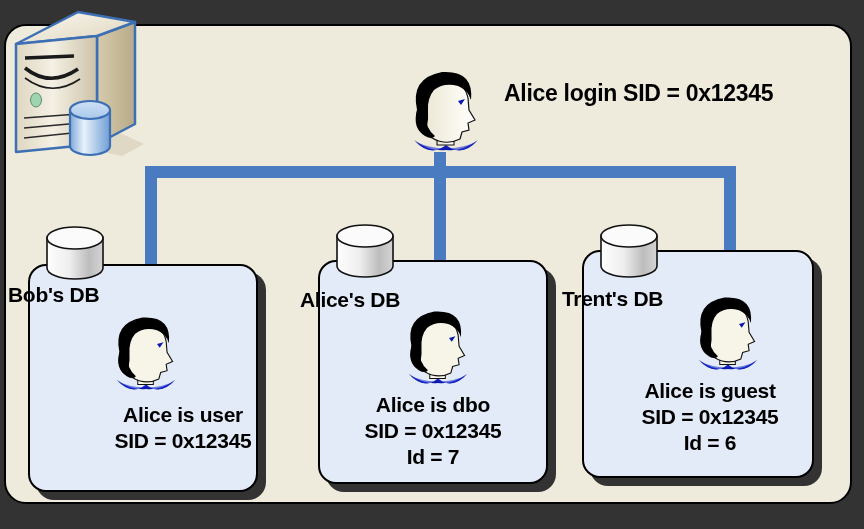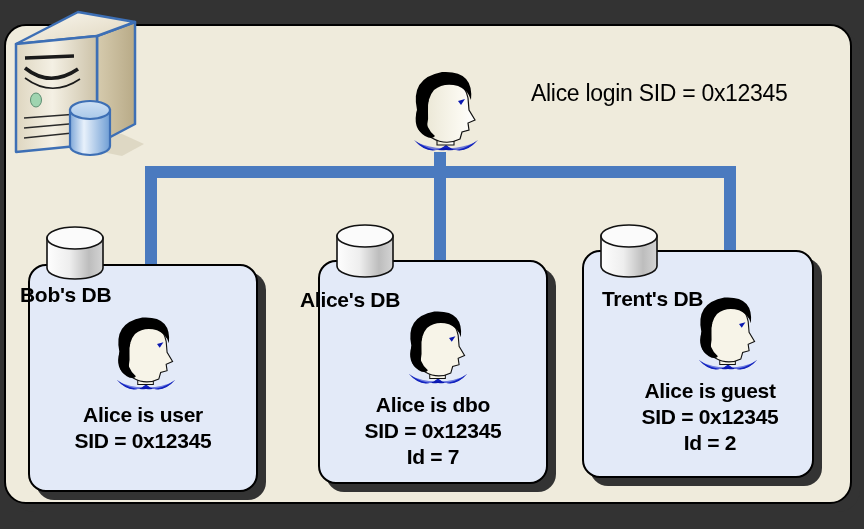--- a/index.html
+++ b/index.html
@@ -45,22 +45,22 @@
   
   .server{position:absolute;left:2px;top:6px;}
 
   
   .txt{
     position:absolute;text-align:center;color:#000;font-weight:bold;
     font-size:21px;line-height:26px;white-space:nowrap;letter-spacing:-0.3px;
   }
   .txt .ln{display:block;}
   .login-txt{
-    position:absolute;text-align:left;color:#000;font-weight:normal;
-    font-size:23px;line-height:31px;white-space:nowrap;letter-spacing:-0.3px;margin-left:27px;
+    position:absolute;text-align:left;color:#000;font-weight:bold;
+    font-size:23px;line-height:31px;white-space:nowrap;letter-spacing:-0.3px;
   }
 </style>
 </head>
 <body>
 
 <div id="stage">
 
   <div class="panel-shadow"></div>
   <div class="panel"></div>
 
@@ -169,36 +169,36 @@
         <stop offset="0%" stop-color="#fefefe"></stop>
         <stop offset="40%" stop-color="#eeeeee"></stop>
         <stop offset="75%" stop-color="#bdbdbd"></stop>
         <stop offset="100%" stop-color="#d4d4d4"></stop>
       </linearGradient>
     </defs>
     <path d="M5 14 L5 44 A28 11 0 0 0 61 44 L61 14 Z" fill="url(#gcyl1)" stroke="#111" stroke-width="1.6"></path>
     <ellipse cx="33" cy="14" rx="28" ry="11" fill="#fbfbfb" stroke="#111" stroke-width="1.6"></ellipse>
   </svg>
 
-  <div class="dblabel" style="left:20px;top:283px;">Bob's DB</div>
+  <div class="dblabel" style="left:8px;top:283px;">Bob's DB</div>
 
   <svg class="person" style="left:100px;top:312px;" width="92" height="88" viewBox="0 0 100 96">
     <path d="M18 74 Q34 92 50 79 Q66 92 82 74 Q66 86 50 84 Q34 86 18 74 Z" fill="#0a18b0"></path>
     <path d="M20 76 Q36 90 50 80 Q64 90 80 76 Q64 83 50 82 Q36 83 20 76 Z" fill="#1a2fd0" opacity="0.6"></path>
     <path d="M41 64 L41 79 L58 79 L58 62 Z" fill="#f7f4e8" stroke="#111" stroke-width="1.1"></path>
     <path d="M24 36 Q24 14 45 12 Q68 12 72 32 L73 44 L79 54 L72 57 L73 64 L66 66 L64 73
              Q50 80 36 72 Q24 62 24 36 Z" fill="#f7f4e8" stroke="#111" stroke-width="1.2"></path>
     <path d="M21 44 Q14 12 46 6 Q78 4 75 34 Q72 24 62 20 Q48 16 38 24
              Q31 32 32 46 Q33 60 27 68 Q18 62 21 44 Z" fill="#000000"></path>
     <path d="M21 44 Q16 62 29 70 Q36 74 39 70 Q29 62 30 48 Q30 40 33 34
              Q25 36 21 44 Z" fill="#000000"></path>
     <path d="M62 35 L69 33 L65 39 Z" fill="#0a18b0"></path>
   </svg>
 
-  <div class="txt" style="left:28px;top:402px;width:230px;">
+  <div class="txt" style="left:28px;top:402px;width:230px;padding-left:40px;">
     <span class="ln">Alice is user</span>
     <span class="ln">SID = 0x12345</span>
   </div>
 
   <div class="dbshadow" style="left:326px;top:268px;width:230px;height:224px;"></div>
   <div class="dbbox" style="left:318px;top:260px;width:230px;height:224px;"></div>
 
   <svg class="cyl" style="left:332px;top:222px;" width="66" height="58" viewBox="0 0 66 58">
     <path d="M5 14 L5 44 A28 11 0 0 0 61 44 L61 14 Z" fill="url(#gcyl1)" stroke="#111" stroke-width="1.6"></path>
     <ellipse cx="33" cy="14" rx="28" ry="11" fill="#fbfbfb" stroke="#111" stroke-width="1.6"></ellipse>
@@ -226,34 +226,34 @@
   </div>
 
   <div class="dbshadow" style="left:590px;top:258px;width:232px;height:228px;"></div>
   <div class="dbbox" style="left:582px;top:250px;width:232px;height:228px;"></div>
 
   <svg class="cyl" style="left:596px;top:222px;" width="66" height="58" viewBox="0 0 66 58">
     <path d="M5 14 L5 44 A28 11 0 0 0 61 44 L61 14 Z" fill="url(#gcyl1)" stroke="#111" stroke-width="1.6"></path>
     <ellipse cx="33" cy="14" rx="28" ry="11" fill="#fbfbfb" stroke="#111" stroke-width="1.6"></ellipse>
   </svg>
 
-  <div class="dblabel" style="left:562px;top:287px;margin-left:40px;">Trent's DB</div>
+  <div class="dblabel" style="left:562px;top:287px;">Trent's DB</div>
 
   <svg class="person" style="left:682px;top:292px;" width="92" height="88" viewBox="0 0 100 96">
     <path d="M18 74 Q34 92 50 79 Q66 92 82 74 Q66 86 50 84 Q34 86 18 74 Z" fill="#0a18b0"></path>
     <path d="M20 76 Q36 90 50 80 Q64 90 80 76 Q64 83 50 82 Q36 83 20 76 Z" fill="#1a2fd0" opacity="0.6"></path>
     <path d="M41 64 L41 79 L58 79 L58 62 Z" fill="#f7f4e8" stroke="#111" stroke-width="1.1"></path>
     <path d="M24 36 Q24 14 45 12 Q68 12 72 32 L73 44 L79 54 L72 57 L73 64 L66 66 L64 73
              Q50 80 36 72 Q24 62 24 36 Z" fill="#f7f4e8" stroke="#111" stroke-width="1.2"></path>
     <path d="M21 44 Q14 12 46 6 Q78 4 75 34 Q72 24 62 20 Q48 16 38 24
              Q31 32 32 46 Q33 60 27 68 Q18 62 21 44 Z" fill="#000000"></path>
     <path d="M21 44 Q16 62 29 70 Q36 74 39 70 Q29 62 30 48 Q30 40 33 34
              Q25 36 21 44 Z" fill="#000000"></path>
     <path d="M62 35 L69 33 L65 39 Z" fill="#0a18b0"></path>
   </svg>
 
   <div class="txt" style="left:582px;top:378px;width:256px;">
     <span class="ln">Alice is guest</span>
     <span class="ln">SID = 0x12345</span>
-    <span class="ln">Id = 2</span>
+    <span class="ln">Id = 6</span>
   </div>
 
 </div>
 
 </body></html>

